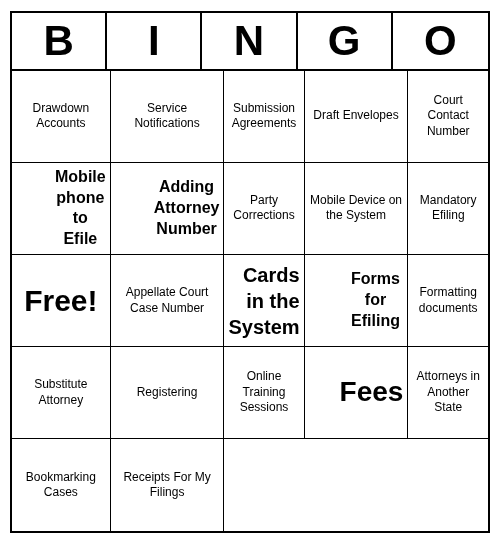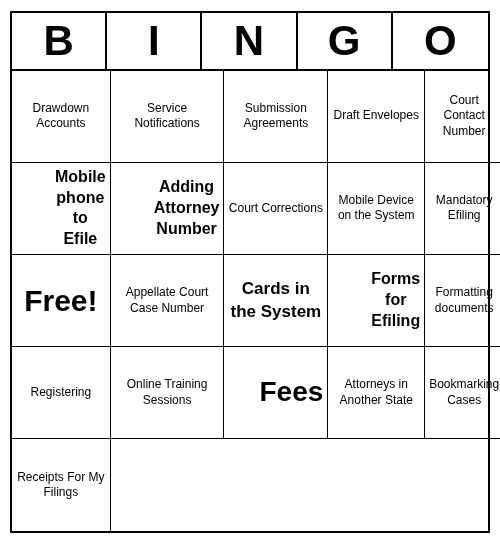--- a/index.html
+++ b/index.html
@@ -50,22 +50,23 @@
       font-size: 12px;
       line-height: 1.3;
     }
     .bingo-cell:nth-child(5n) {
       border-right: none;
     }
     .bingo-cell:nth-child(n+21) {
       border-bottom: none;
     }
     .bingo-cell.large-text {
-      font-size: 17px;
+      font-size: 20px;
       font-weight: bold;
+      text-align: right;
     }
     .bingo-cell.medium-text {
       font-size: 16px;
       font-weight: bold;
       padding-left: 43px;
     }
     .bingo-cell.free {
       font-size: 30px;
       font-weight: bold;
     }
@@ -87,28 +88,29 @@
       <div class="bingo-header-cell">O</div>
     </div>
   <div class="bingo-grid">
   <div class="bingo-cell">Drawdown Accounts</div>
       <div class="bingo-cell">Service Notifications</div>
       <div class="bingo-cell">Submission Agreements</div>
       <div class="bingo-cell">Draft Envelopes</div>
       <div class="bingo-cell">Court Contact Number</div>
       <div class="bingo-cell medium-text">Mobile phone to Efile</div>
       <div class="bingo-cell medium-text">Adding Attorney Number</div>
-      <div class="bingo-cell">Court Corrections</div>
+      <div class="bingo-cell">Party Corrections</div>
       <div class="bingo-cell">Mobile Device on the System</div>
       <div class="bingo-cell">Mandatory Efiling</div>
       <div class="bingo-cell free">Free!</div>
       <div class="bingo-cell">Appellate Court Case Number</div>
       <div class="bingo-cell large-text">Cards in the System</div>
       <div class="bingo-cell medium-text">Forms for Efiling</div>
       <div class="bingo-cell">Formatting documents</div>
+      <div class="bingo-cell">Substitute Attorney</div>
       <div class="bingo-cell">Registering</div>
       <div class="bingo-cell">Online Training Sessions</div>
       <div class="bingo-cell xlarge-text">Fees</div>
       <div class="bingo-cell">Attorneys in Another State</div>
       <div class="bingo-cell">Bookmarking Cases</div>
       <div class="bingo-cell">Receipts For My Filings</div>
     </div>
 </div>
 
 </body></html>

